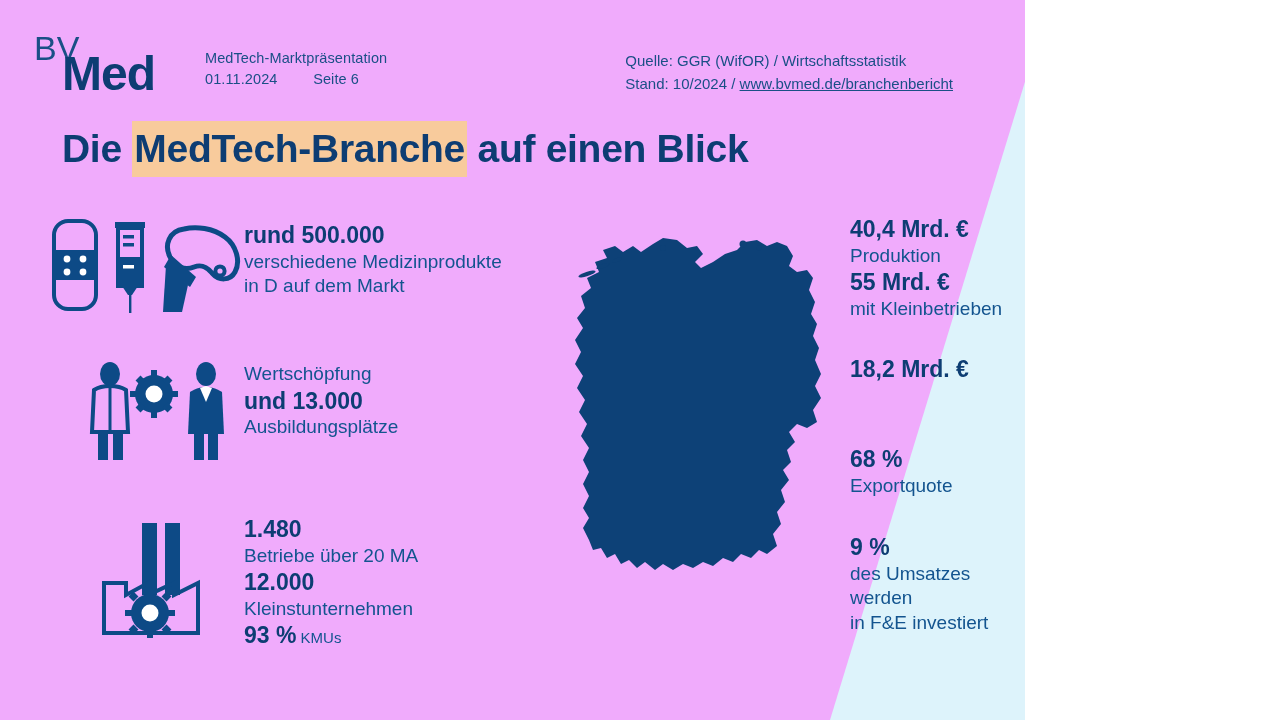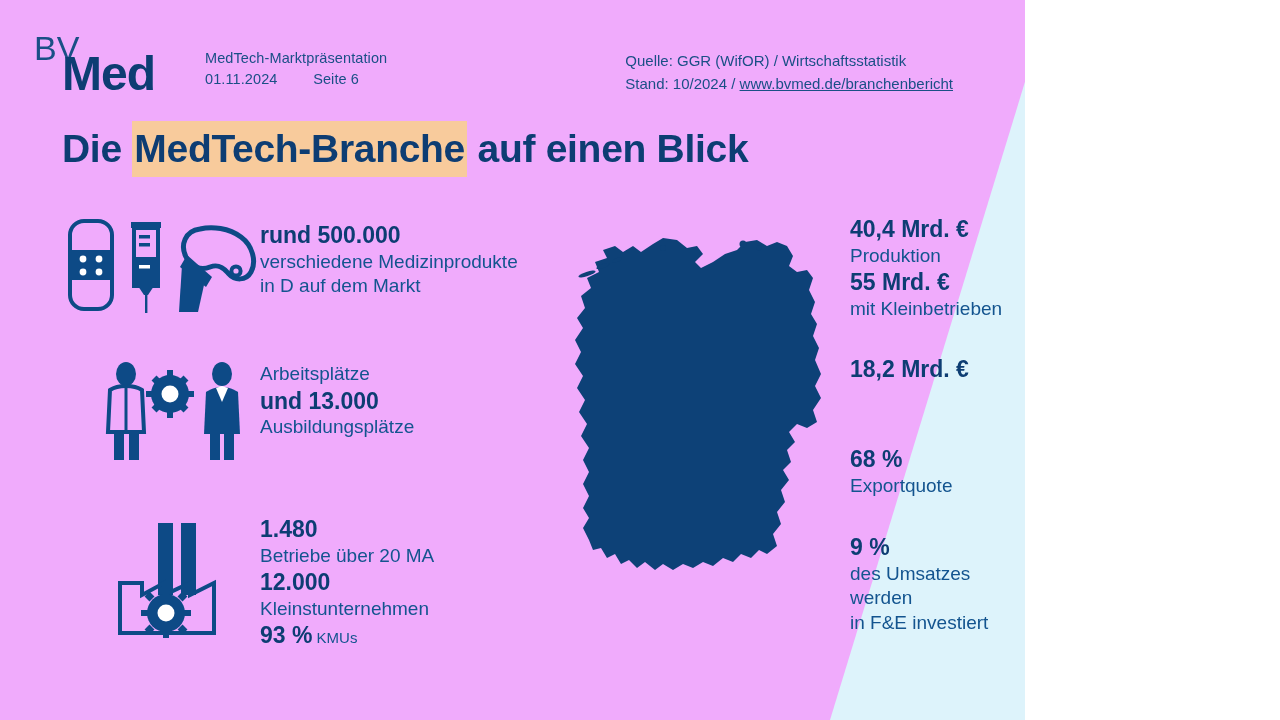--- a/index.html
+++ b/index.html
@@ -32,21 +32,21 @@
 
   
   .title{
     position:absolute;left:62px;top:127px;z-index:3;
     font-size:39px;font-weight:bold;color:#0d3d73;letter-spacing:-.3px;
     white-space:nowrap;
   }
   .title .hl{background:#f8cb9c;padding:6px 2px 7px 2px;}
 
   
-  .col-left{position:absolute;left:60px;top:215px;width:470px;z-index:3;}
+  .col-left{position:absolute;left:44px;top:215px;width:470px;z-index:3;}
   .col-right{position:absolute;left:850px;top:215px;width:230px;z-index:3;}
 
   .fact{display:flex;align-items:flex-start;}
   .fact .icon{flex:0 0 auto;display:flex;align-items:center;justify-content:center;}
   .fact .txt{flex:1 1 auto;}
 
   .big{font-size:23px;font-weight:bold;color:#0d3d73;line-height:1.24;white-space:nowrap;}
   .sml{font-size:19px;font-weight:normal;color:#13548f;line-height:1.3;white-space:nowrap;}
   .mix{font-size:23px;font-weight:bold;color:#0d3d73;line-height:1.3;white-space:nowrap;}
   .mix .thin{font-size:15px;font-weight:normal;color:#13548f;}
@@ -170,21 +170,21 @@
           <g transform="translate(142,0)" fill="#0d4a86">
             <ellipse cx="20" cy="14" rx="10" ry="12"></ellipse>
             <path d="M4 32 C4 32 11 27 20 27 C29 27 36 32 36 32 L38 74 L2 74 Z"></path>
             <rect x="8" y="74" width="10" height="26"></rect>
             <rect x="22" y="74" width="10" height="26"></rect>
             <path d="M14 28 L20 42 L26 28 L20 26 Z" fill="#ffffff"></path>
           </g>
         </svg>
       </div>
       <div class="txt" style="padding-top:2px;">
-        <div class="sml">Arbeitsplätze</div>
+        <div class="sml">Wertschöpfung</div>
         <div class="big">und 13.000</div>
         <div class="sml">Ausbildungsplätze</div>
       </div>
     </div>
 
     <div class="fact" style="height:150px;margin-top:15px;">
       <div class="icon" style="width:200px;height:130px;">
         <svg viewBox="0 0 200 130" width="200" height="130" aria-hidden="true">
           <g transform="translate(58,8)">
             <rect x="40" y="0" width="15" height="72" fill="#0d4a86"></rect>

